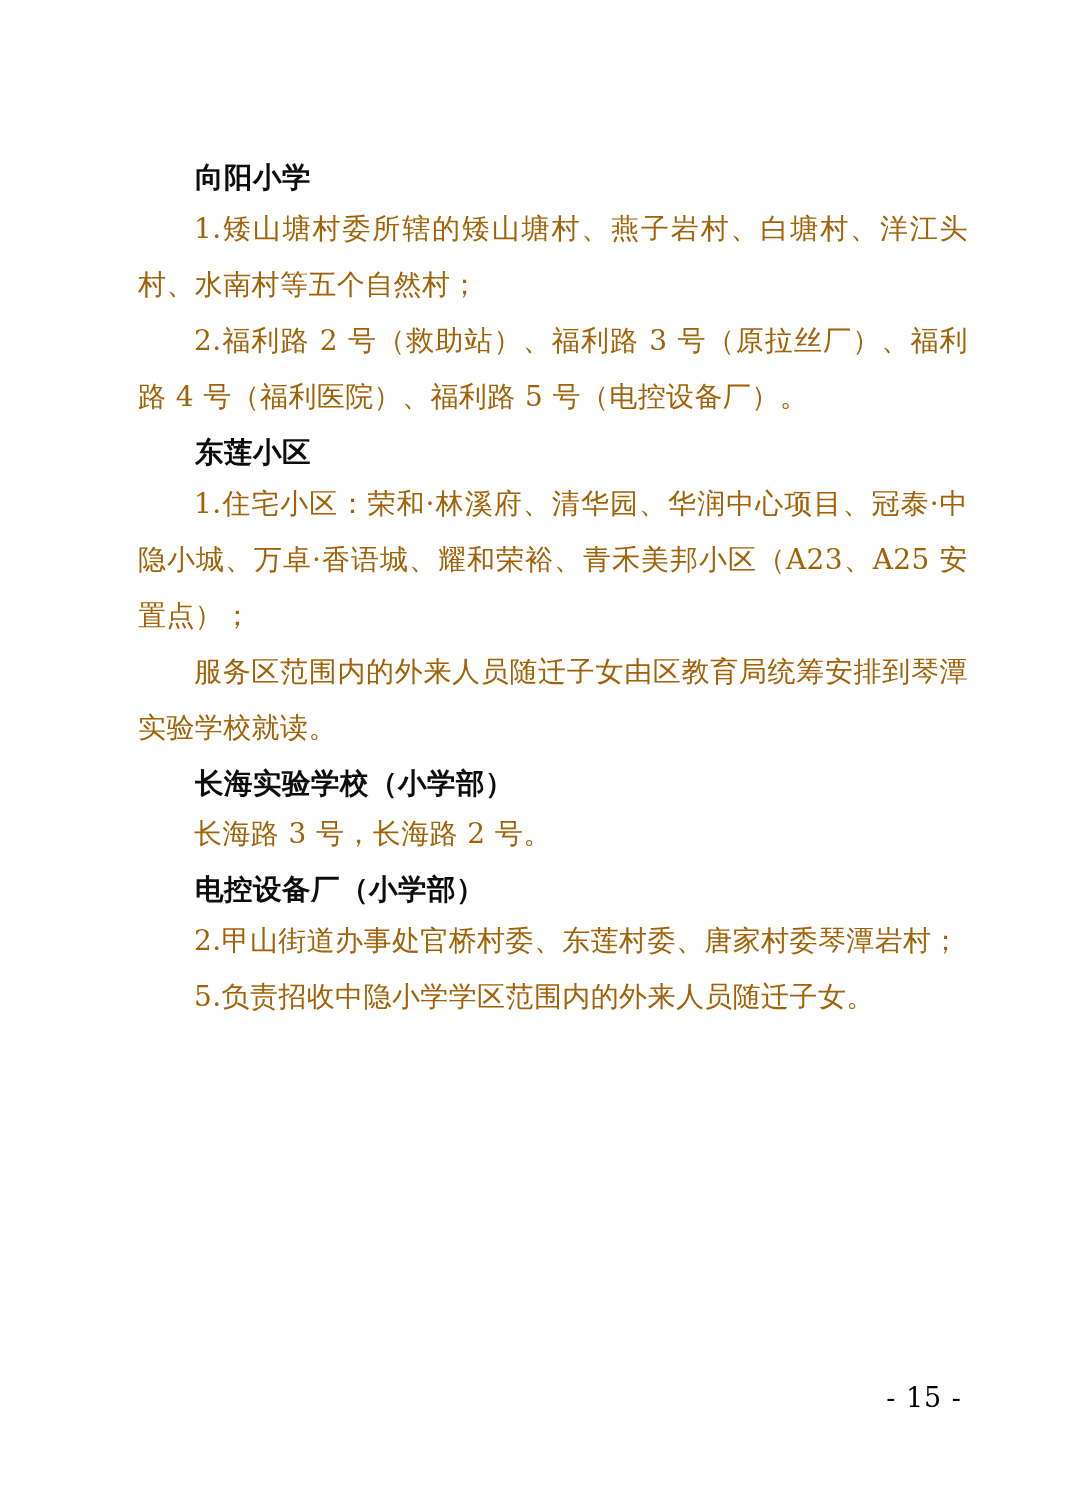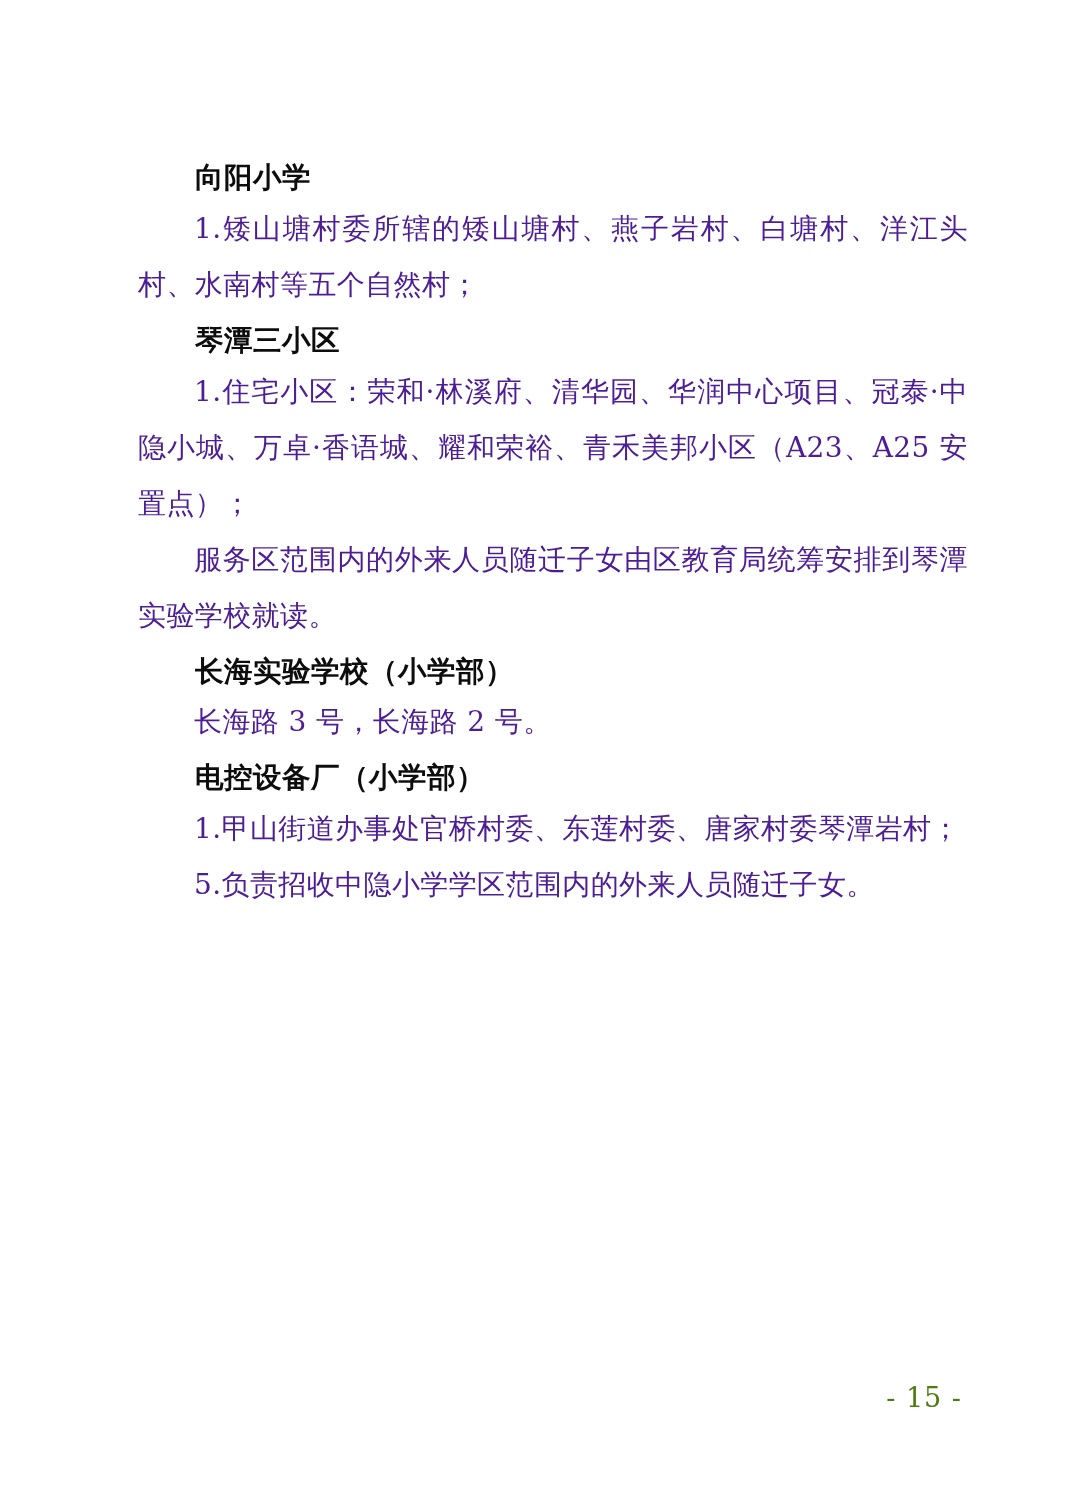--- a/index.html
+++ b/index.html
@@ -38,48 +38,49 @@
     color: #0d0d0d;
   }
   .para {
     font-size: 28px;
     line-height: 56px;
     letter-spacing: 0.4px;
     text-indent: 2em;
     margin: 0;
     text-align: justify;
     text-justify: inter-ideograph;
-    color: #4c1d95;
+    color: #a16207;
   }
   .footer {
     position: absolute;
     right: 118px;
     bottom: 78px;
     font-size: 27px;
     letter-spacing: 1px;
-    color: #4d7c0f;
+    color: #000000;
     font-family: "DejaVu Serif", "Liberation Serif", serif;
   }
 </style>
 </head>
 <body>
 
 <div class="page">
   <div class="doc-body">
 
     <h2 class="heading">向阳小学</h2>
     <p class="para">1.矮山塘村委所辖的矮山塘村、燕子岩村、白塘村、洋江头村、水南村等五个自然村；</p>
+    <p class="para">2.福利路 2 号（救助站）、福利路 3 号（原拉丝厂）、福利路 4 号（福利医院）、福利路 5 号（电控设备厂）。</p>
 
-    <h2 class="heading">琴潭三小区</h2>
+    <h2 class="heading">东莲小区</h2>
     <p class="para">1.住宅小区：荣和·林溪府、清华园、华润中心项目、冠泰·中隐小城、万卓·香语城、耀和荣裕、青禾美邦小区（A23、A25 安置点）；</p>
     <p class="para">服务区范围内的外来人员随迁子女由区教育局统筹安排到琴潭实验学校就读。</p>
 
     <h2 class="heading">长海实验学校（小学部）</h2>
     <p class="para">长海路 3 号，长海路 2 号。</p>
 
     <h2 class="heading">电控设备厂（小学部）</h2>
-    <p class="para">1.甲山街道办事处官桥村委、东莲村委、唐家村委琴潭岩村；</p>
+    <p class="para">2.甲山街道办事处官桥村委、东莲村委、唐家村委琴潭岩村；</p>
     <p class="para">5.负责招收中隐小学学区范围内的外来人员随迁子女。</p>
 
   </div>
 
   <div class="footer">- 15 -</div>
 </div>
 
 </body></html>

